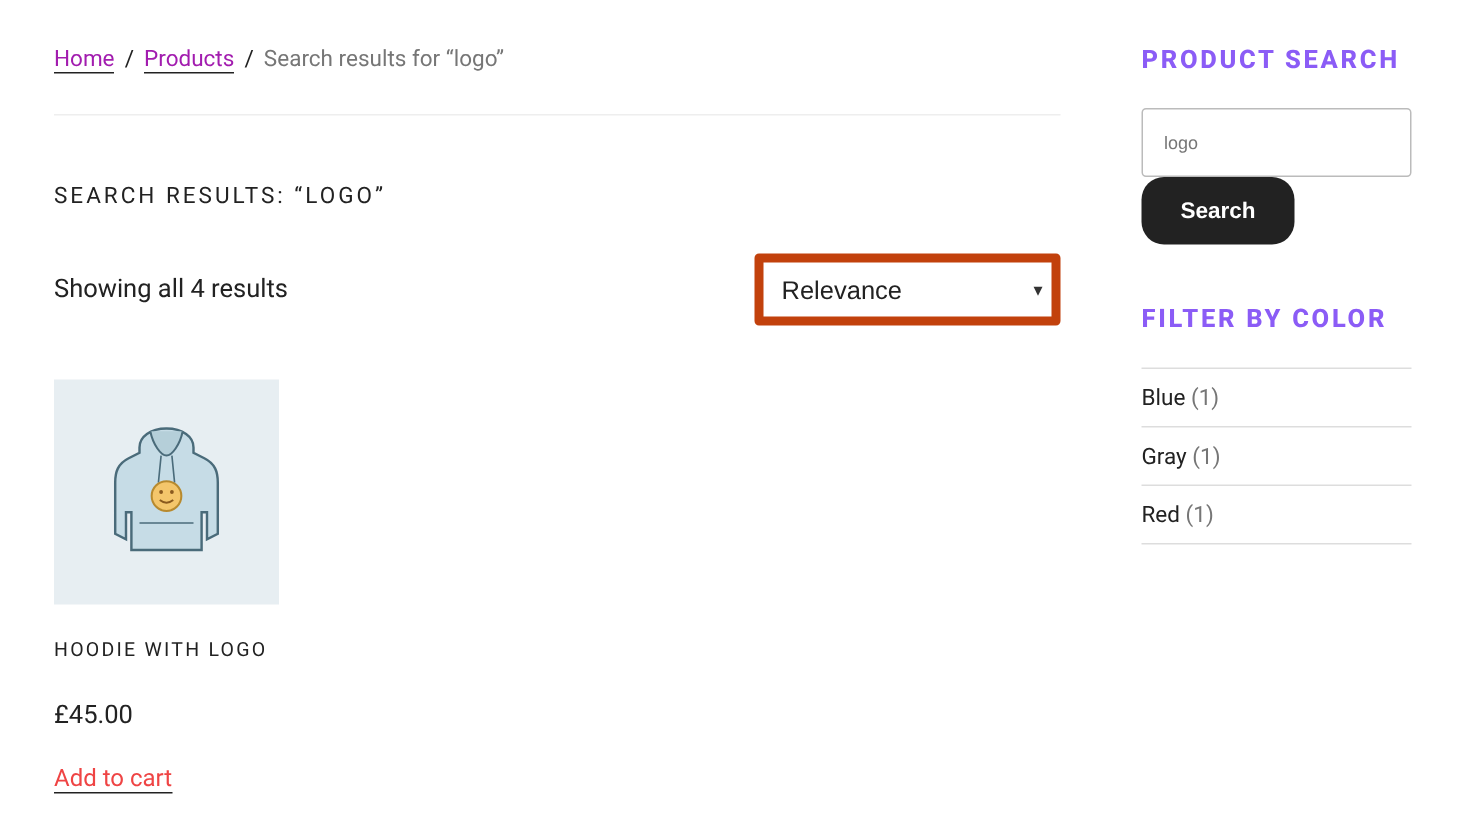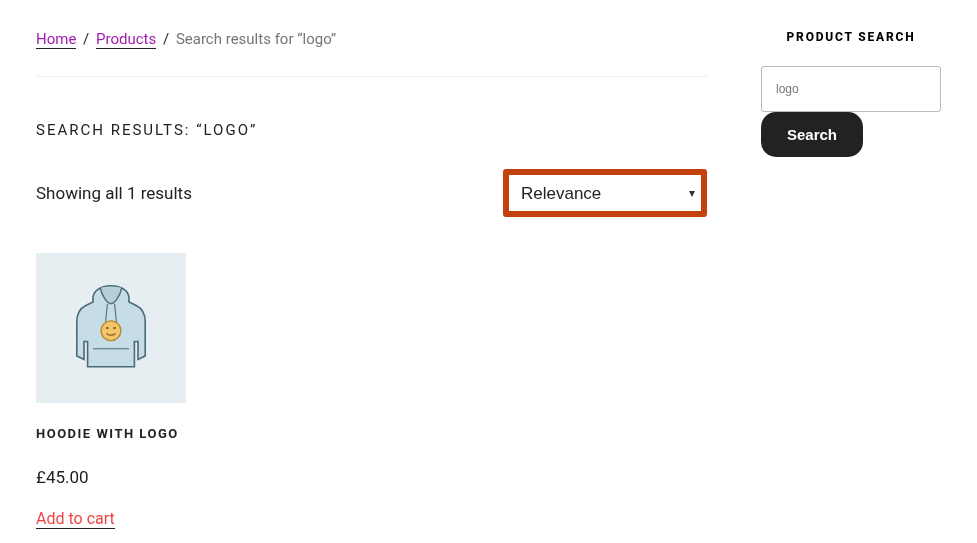--- a/index.html
+++ b/index.html
@@ -94,21 +94,21 @@
     width: 150px;
     height: 150px;
     background: #e7eef2;
     display: flex;
     align-items: center;
     justify-content: center;
     margin-bottom: 22px;
   }
   .product-title {
     font-size: 13px;
-    font-weight: 700;
+    font-weight: 400;
     letter-spacing: 1.5px;
     text-transform: uppercase;
     color: #222;
     line-height: 1.4;
     margin-bottom: 16px;
   }
   .price {
     font-size: 17px;
     color: #222;
     margin-bottom: 22px;
@@ -117,27 +117,26 @@
   .add-to-cart {
     font-size: 16px;
     color: #ef4444;
     text-decoration: none;
     border-bottom: 1px solid #222;
     display: inline-block;
   }
 
   
   .widget-title {
-    font-size: 12px;
+    font-size: 17px;
     font-weight: 800;
     letter-spacing: 1.8px;
     text-transform: uppercase;
-    color: #000000;
+    color: #8b5cf6;
     margin-bottom: 22px;
-    text-align: center;
   }
   .search-field {
     width: 100%;
     height: 46px;
     border: 1px solid #bbb;
     border-radius: 3px;
     font-size: 12px;
     padding: 0 14px;
     color: #767676;
     margin-bottom: 0;
@@ -185,21 +184,21 @@
       <a href="#">Home</a>
       <span class="sep">/</span>
       <a href="#">Products</a>
       <span class="sep">/</span>
       <span class="current">Search results for “logo”</span>
     </nav>
 
     <h1 class="search-heading">SEARCH RESULTS: “LOGO”</h1>
 
     <div class="results-row">
-      <span class="result-count">Showing all 1 results</span>
+      <span class="result-count">Showing all 4 results</span>
       <div class="select-wrap">
         <select class="orderby">
           <option>Relevance</option>
         </select>
       </div>
     </div>
 
     <div class="product">
       <div class="product-thumb">
         <svg class="hoodie" viewBox="0 0 100 110">
@@ -220,14 +219,31 @@
 
   </div>
 
   <aside class="sidebar">
     <div class="widget">
       <h3 class="widget-title">PRODUCT SEARCH</h3>
       <input type="text" class="search-field" value="logo" style="">
       <button class="search-submit">Search</button>
     </div>
 
+    <div class="widget">
+      <h3 class="widget-title">FILTER BY COLOR</h3>
+      <ul class="filter-list">
+        <li>
+          <a href="#">Blue</a>
+          <span class="count">(1)</span>
+        </li>
+        <li>
+          <a href="#">Gray</a>
+          <span class="count">(1)</span>
+        </li>
+        <li>
+          <a href="#">Red</a>
+          <span class="count">(1)</span>
+        </li>
+      </ul>
+    </div>
   </aside>
 </div>
 
 </body></html>

